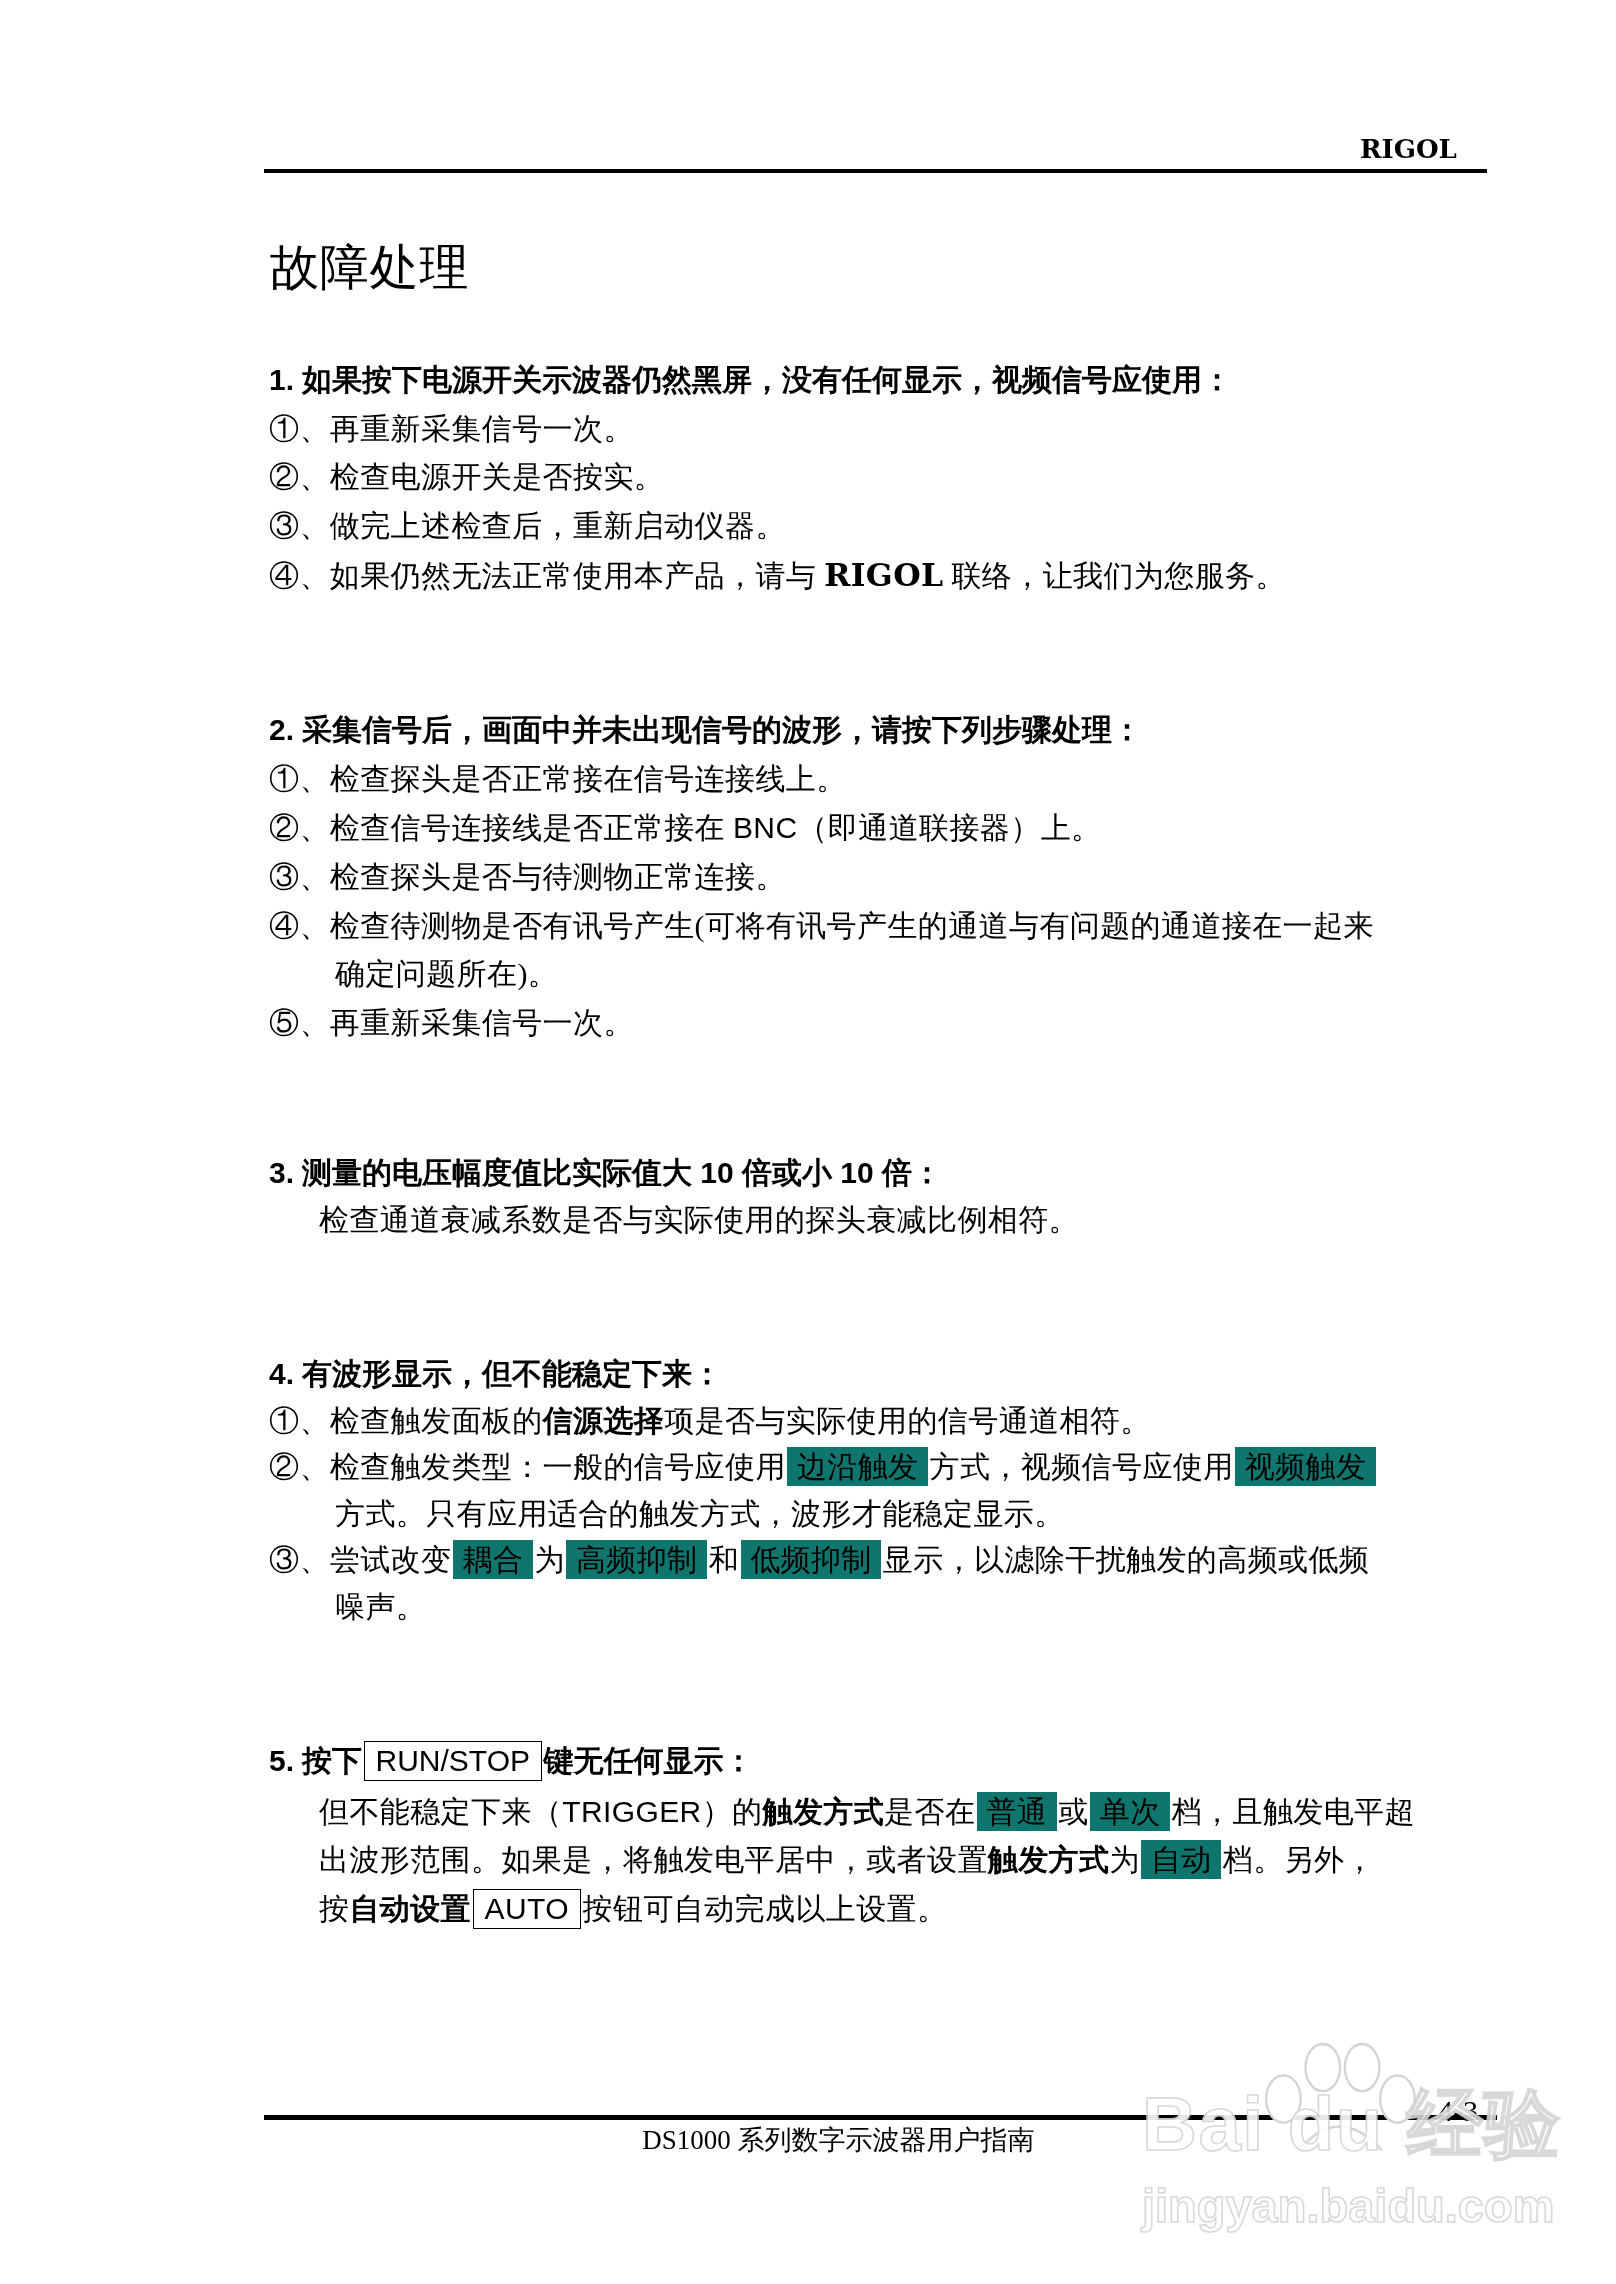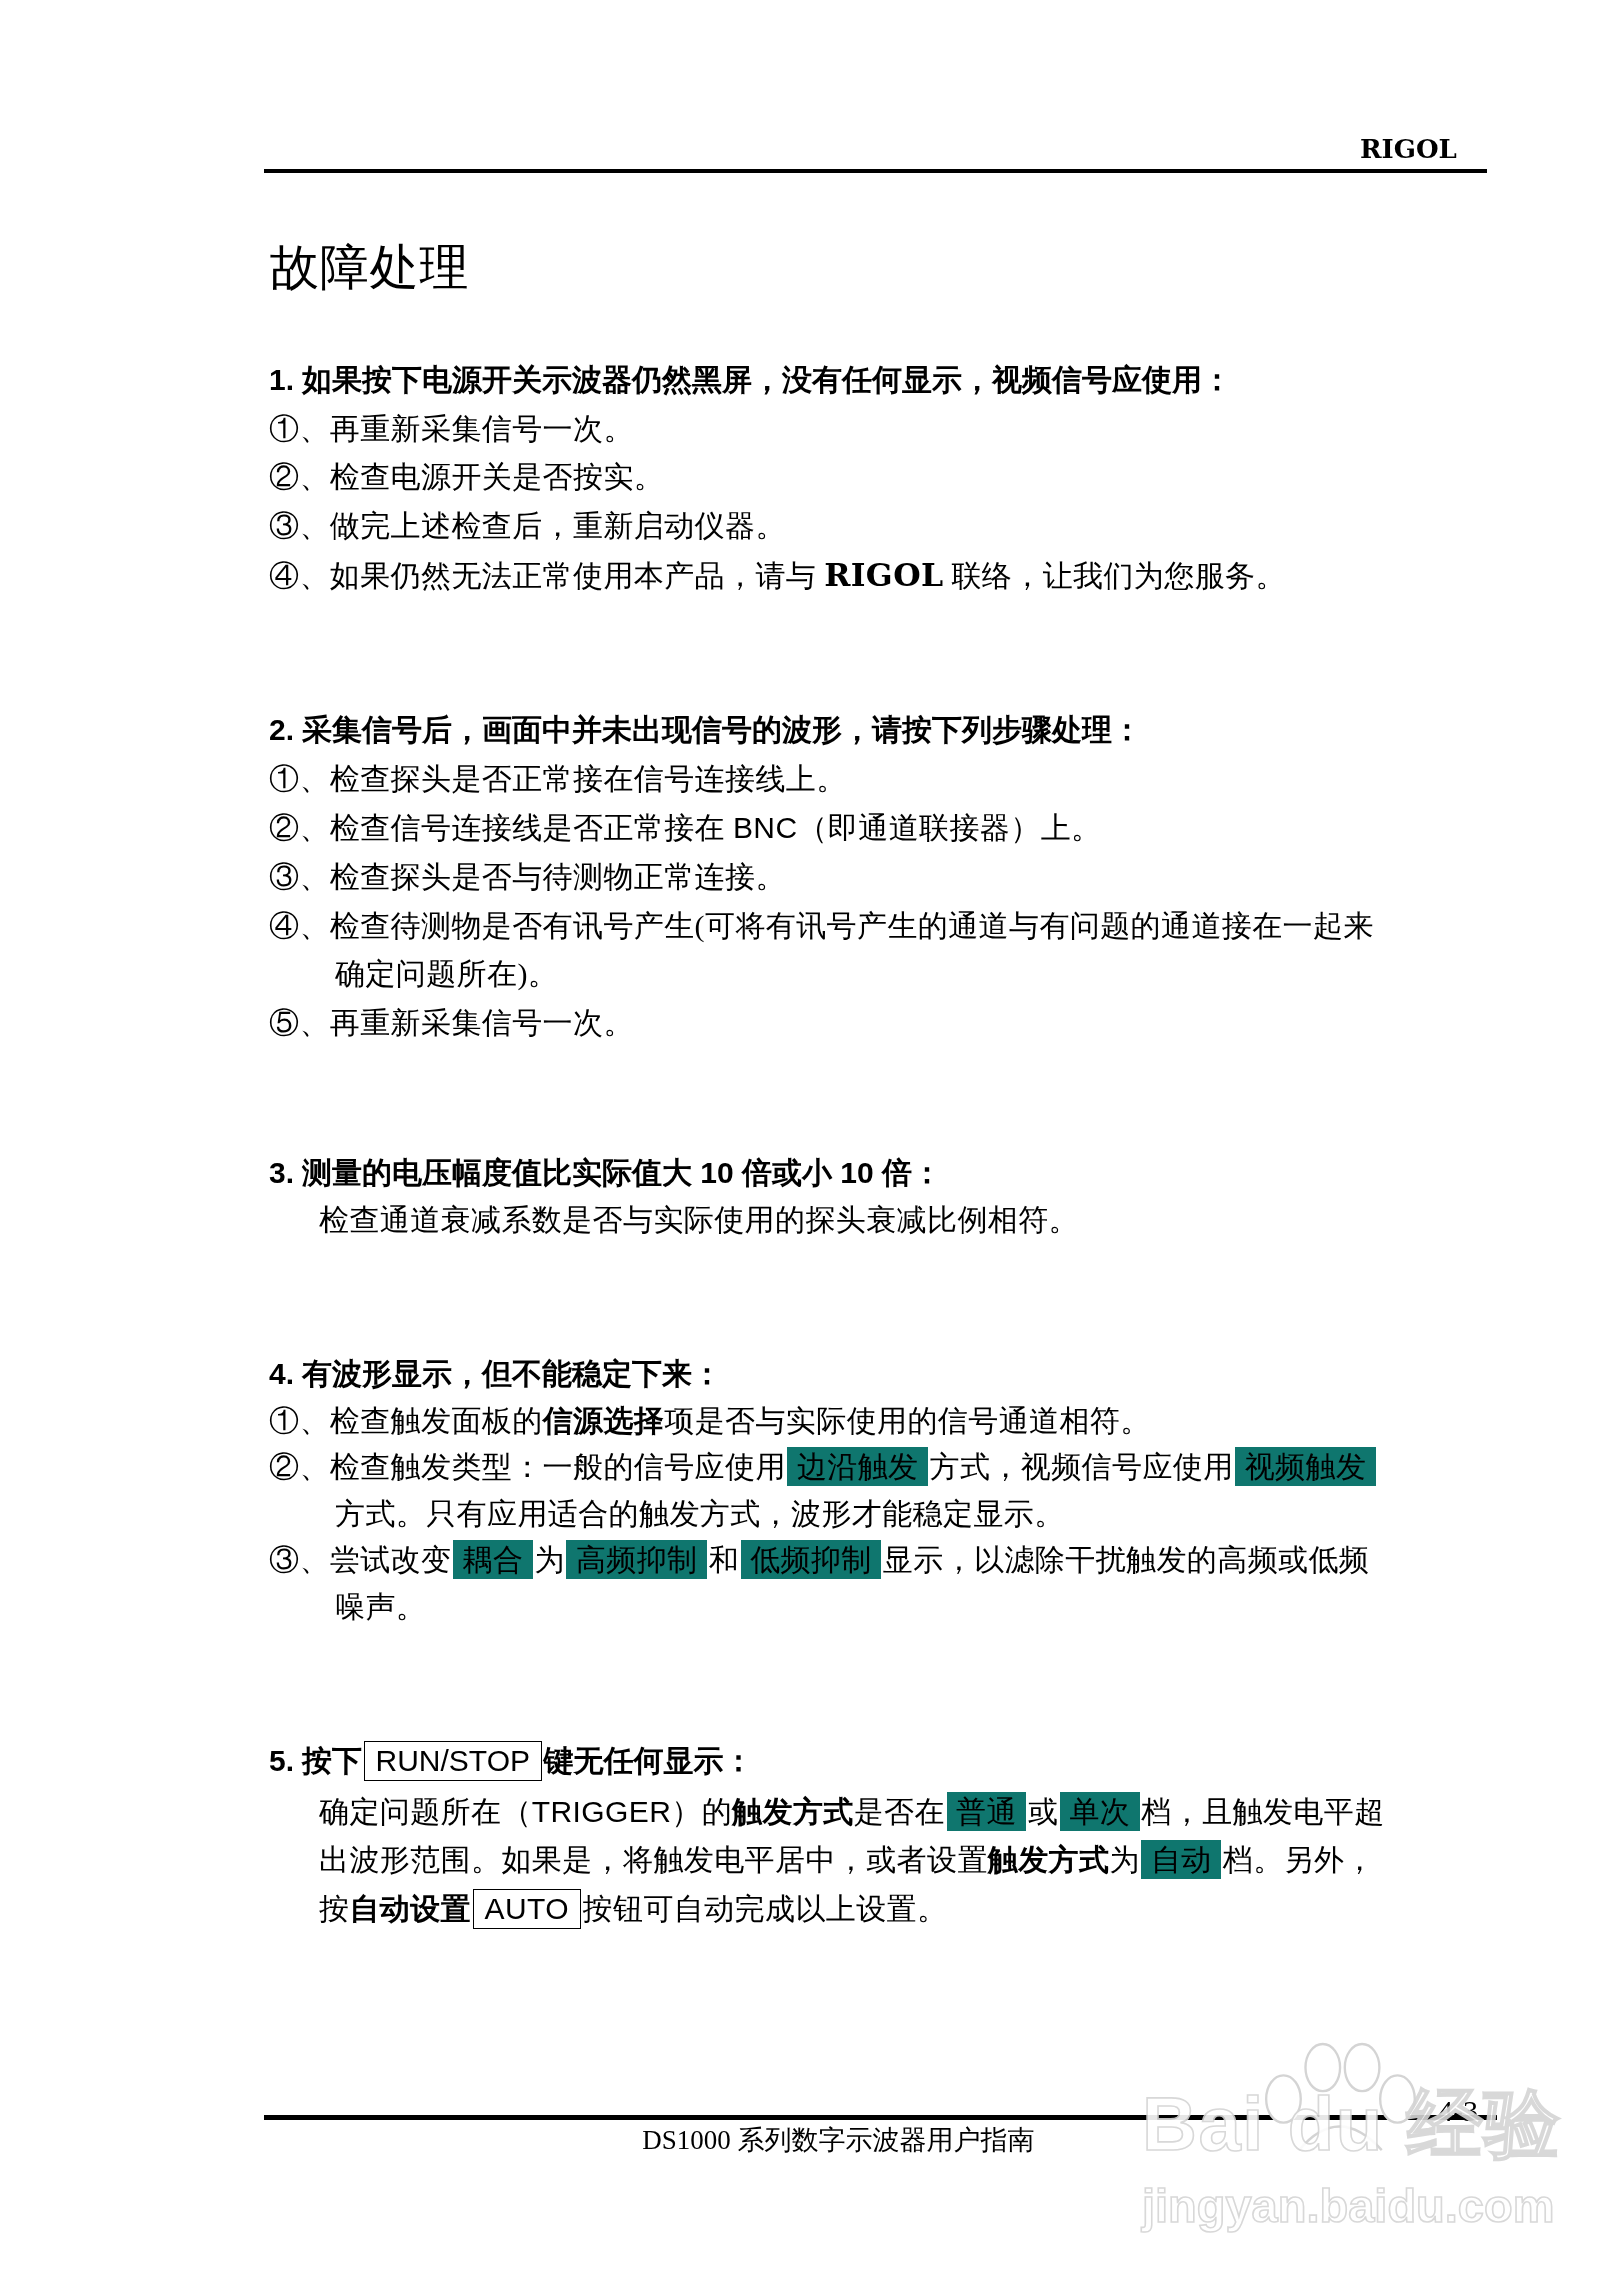--- a/index.html
+++ b/index.html
@@ -134,21 +134,21 @@
       <span>③、</span><span>尝试改变</span><span class="hl">耦合</span><span>为</span><span class="hl">高频抑制</span><span>和</span><span class="hl">低频抑制</span><span>显示，以滤除干扰触发的高频或低频</span>
     </div>
     <div class="line indent" style="top:1588px;">噪声。</div>
   </div>
 
   <div>
     <div class="line head" style="top:1741px;">
       <span class="num">5.</span><span>按下</span><span class="key">RUN/STOP</span><span>键无任何显示：</span>
     </div>
     <div class="line indent-body" style="top:1793px;">
-      <span>确定问题所在（</span><span class="latin">TRIGGER</span><span>）的</span><span class="bold">触发方式</span><span>是否在</span><span class="hl">普通</span><span>或</span><span class="hl">单次</span><span>档，且触发电平超</span>
+      <span>但不能稳定下来（</span><span class="latin">TRIGGER</span><span>）的</span><span class="bold">触发方式</span><span>是否在</span><span class="hl">普通</span><span>或</span><span class="hl">单次</span><span>档，且触发电平超</span>
     </div>
     <div class="line indent-body" style="top:1841px;">
       <span>出波形范围。如果是，将触发电平居中，或者设置</span><span class="bold">触发方式</span><span>为</span><span class="hl">自动</span><span>档。另外，</span>
     </div>
     <div class="line indent-body" style="top:1889px;">
       <span>按</span><span class="bold">自动设置</span><span class="key">AUTO</span><span>按钮可自动完成以上设置。</span>
     </div>
   </div>
 
   <div class="foot-page">4-3</div>

